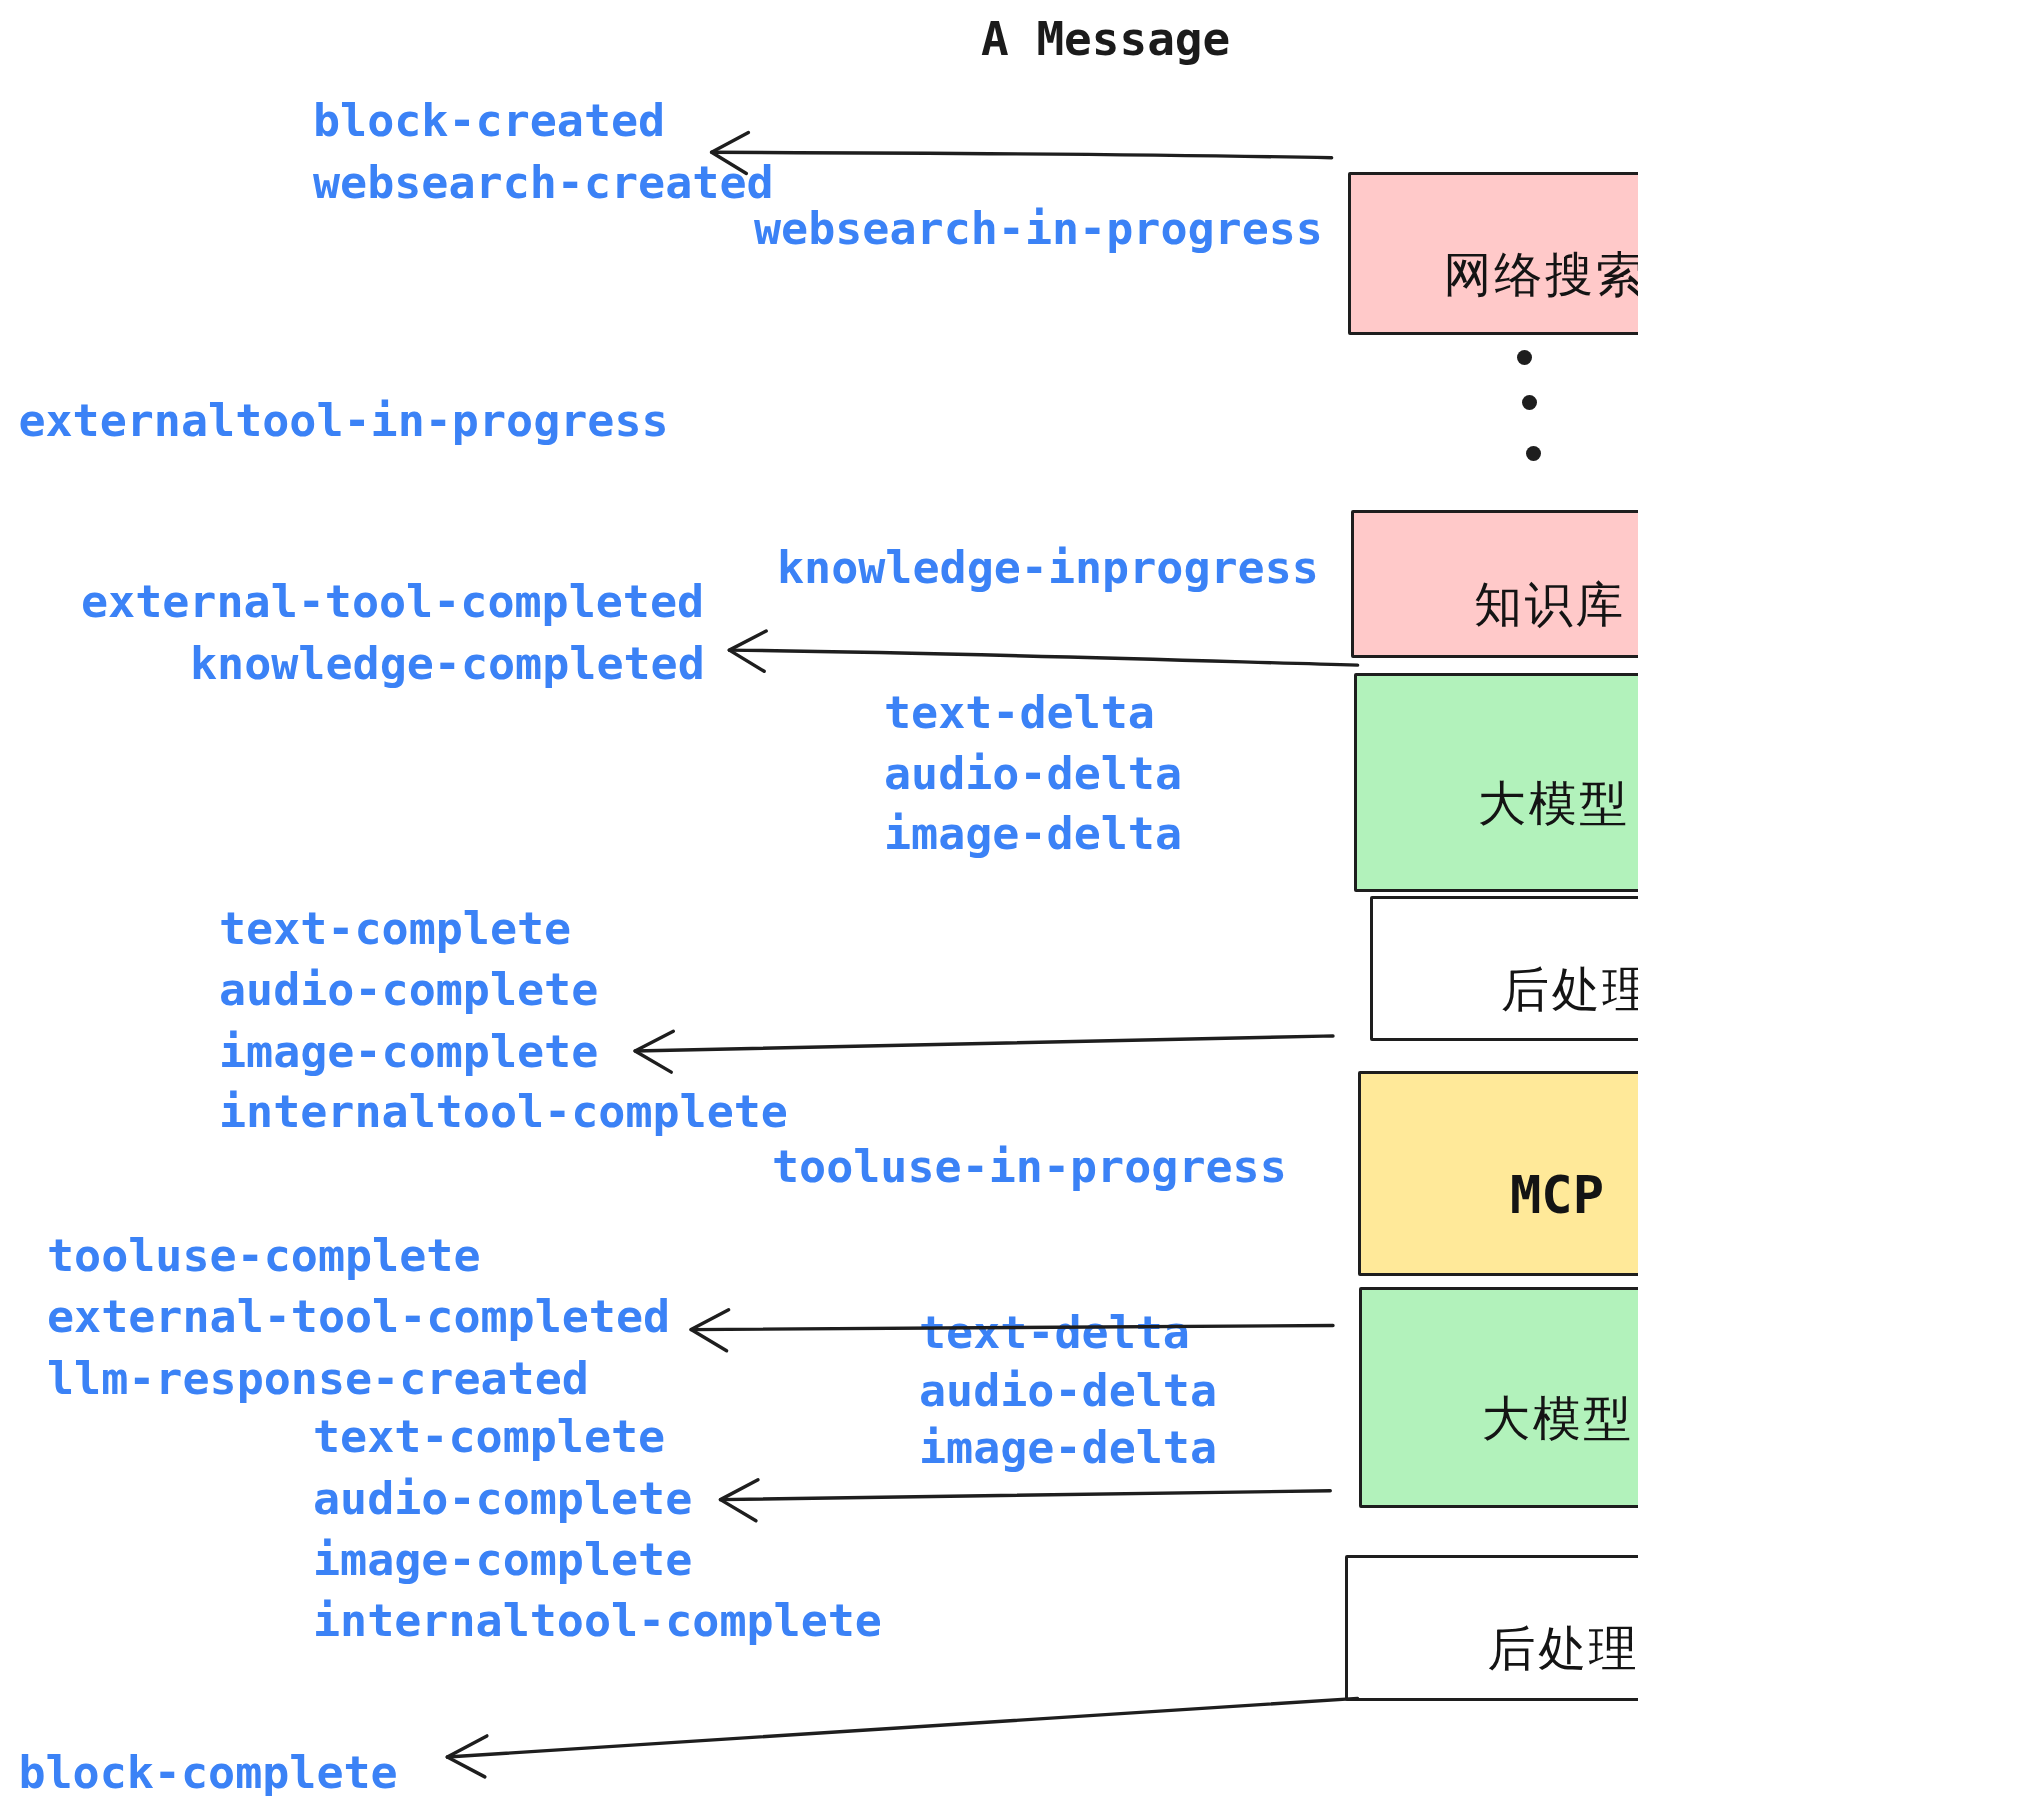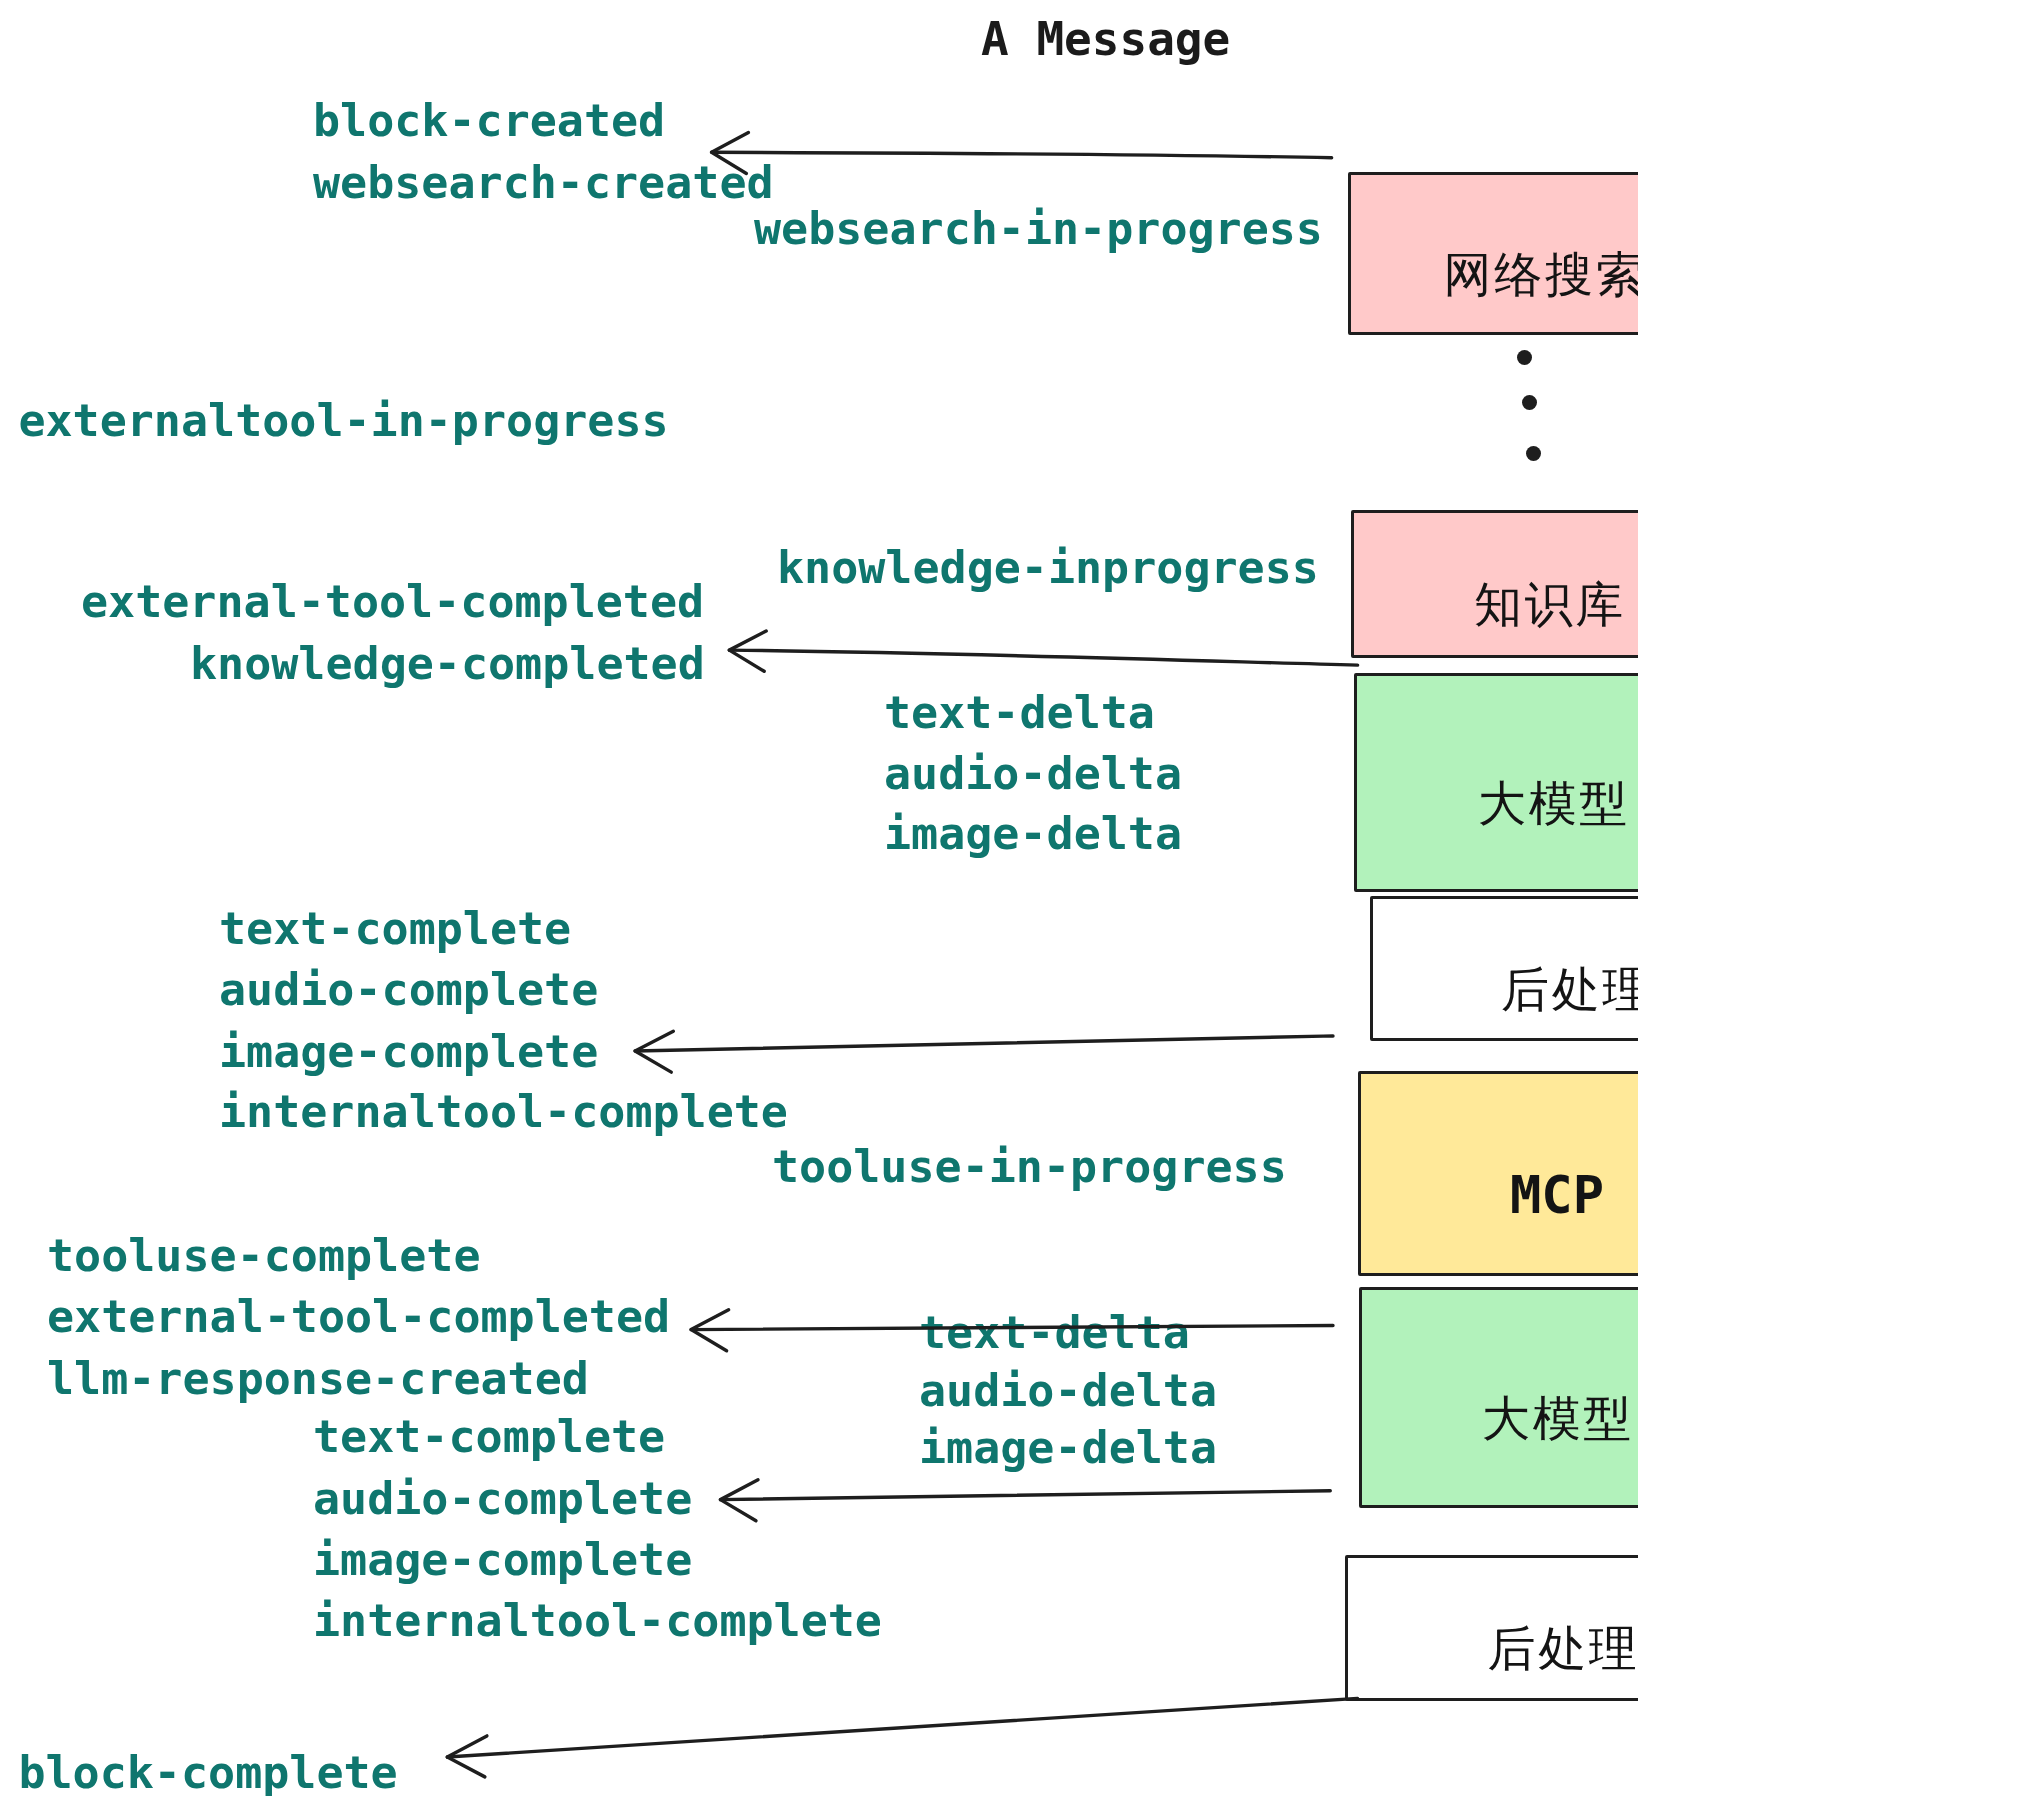--- a/index.html
+++ b/index.html
@@ -1,18 +1,18 @@
 <!DOCTYPE html>
 <html style="font-size:11px"><head>
 <meta charset="utf-8">
 <style>
   html,body{margin:0;padding:0;background:#ffffff;}
   #canvas{position:relative;width:1638px;height:1796px;background:#ffffff;overflow:hidden;
           font-family:"DejaVu Sans Mono",monospace;}
-  .ev{position:absolute;font:700 45px "DejaVu Sans Mono",monospace;color:#0f766e;
+  .ev{position:absolute;font:700 45px "DejaVu Sans Mono",monospace;color:#3b82f6;
       white-space:nowrap;line-height:1.1;}
   .title{position:absolute;font:700 46px "DejaVu Sans Mono",monospace;color:#1b1b1b;white-space:nowrap;}
   .box{position:absolute;border:3.4px solid #1e1e1e;border-radius:2px;box-sizing:border-box;
        display:flex;align-items:center;justify-content:center;}
   .box .lbl{font:500 48px "Liberation Sans",sans-serif;color:#141414;letter-spacing:2.7px;white-space:nowrap;margin-top:42px;}
   .box.mono .lbl{font:700 52px "DejaVu Sans Mono",monospace;letter-spacing:0;}
   .cnote{position:absolute;font:500 49px "Liberation Sans",sans-serif;color:#0f172a;
          letter-spacing:3.4px;white-space:nowrap;}
   svg.overlay{position:absolute;left:0;top:0;pointer-events:none;}
   .dot{position:absolute;width:15px;height:15px;border-radius:50%;background:#1e1e1e;}

